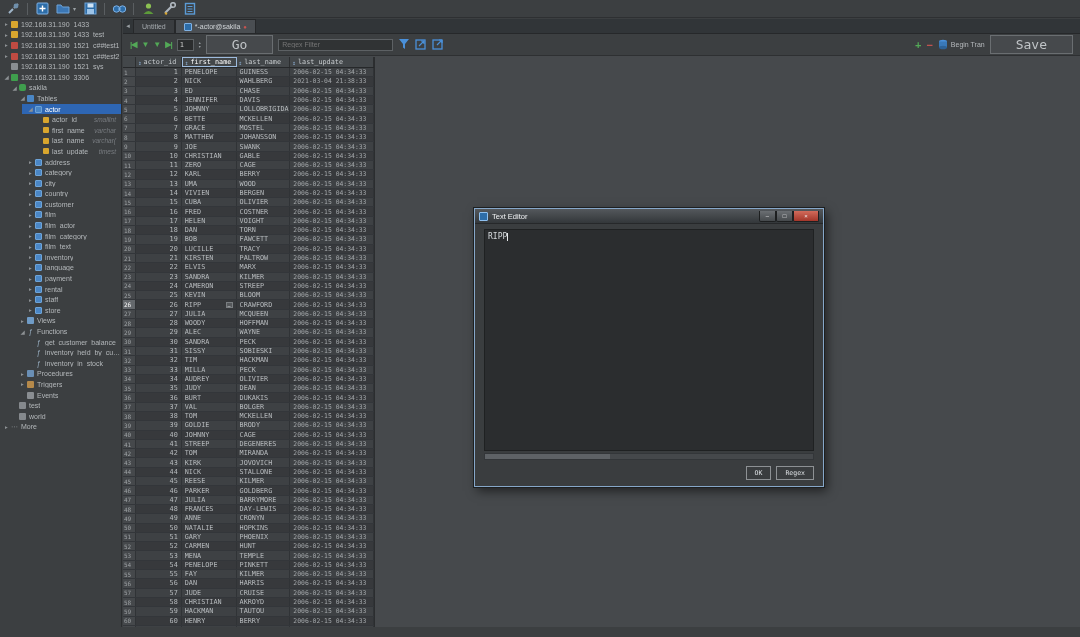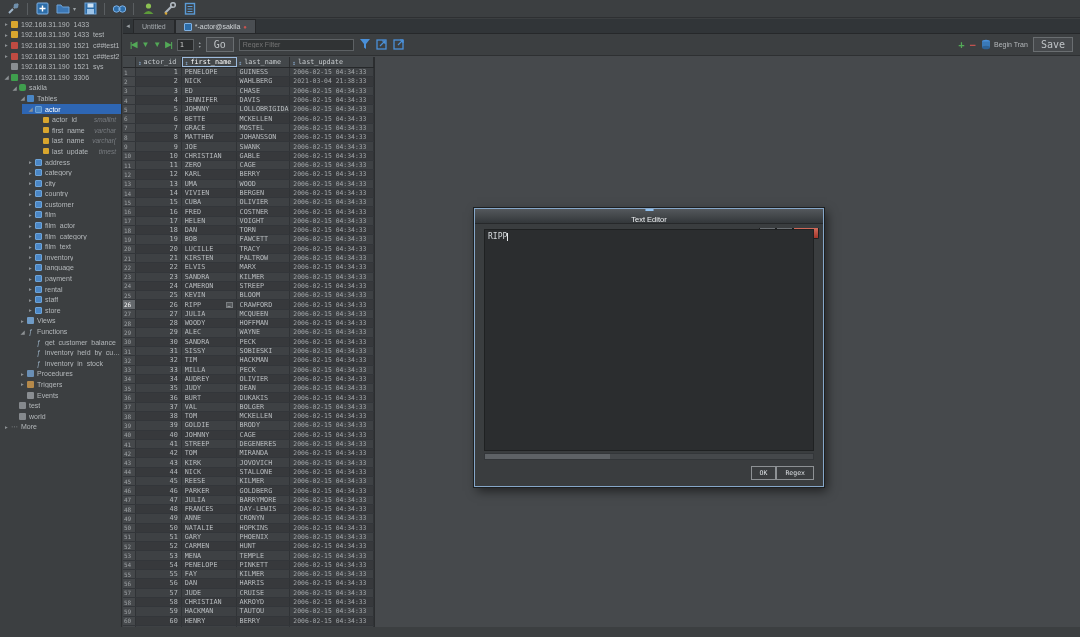--- a/index.html
+++ b/index.html
@@ -43,22 +43,22 @@
   .tab.active { background:#4a4e52; color:#d0d4d7; }
   .tab-ico { width:8px; height:8px; background:#2d6da8; border:1px solid #7fb2e5; border-radius:1px; }
   .tab-close { color:#c75450; font-size:6px; }
 
   .grid-toolbar { height:22px; display:flex; align-items:center; gap:5px; padding:0 7px;
                   background:#3c3f41; border-bottom:1px solid #2e3032; font-size:7px; }
   .nav-g { color:#53a957; font-size:8px; font-weight:bold; letter-spacing:-1px; }
   .page-input { width:17px; height:12px; background:#2b2d2e; border:1px solid #5d6164; color:#ccc;
                 font-size:7px; padding:0 2px; font-family:"DejaVu Sans Mono",monospace; }
   .spin { display:flex; flex-direction:column; font-size:4px; color:#9aa0a4; line-height:4px; }
-  .btn { background:#46494c; border:1px solid #6a6e71; color:#c0c4c7; font-size:10px;
-         padding:1px 7px; font-family:"DejaVu Sans Mono",monospace; }
+  .btn { background:#46494c; border:1px solid #6a6e71; color:#c0c4c7; font-size:13px;
+         padding:1px 25px; font-family:"DejaVu Sans Mono",monospace; }
   .filter-input { width:115px; height:12px; background:#303334; border:1px solid #5d6164; color:#aaa;
                   font-size:7px; padding:0 3px; }
   .spacer { flex:1; }
   .plus-g { color:#53a957; font-size:11px; font-weight:bold; }
   .minus-g { color:#c75450; font-size:11px; font-weight:bold; }
   .begintran { display:flex; align-items:center; gap:3px; color:#b4b8bb; font-size:7px; }
 
   
   .grid { position:absolute; top:38px; left:0; width:252px; bottom:0; background:#3a3d3f; overflow:hidden;
           font-family:"DejaVu Sans Mono",monospace; border-right:1px solid #2b2d2f; }
@@ -77,39 +77,39 @@
   .tr.sel .gut { background:#64686c; color:#fff; }
   .num { justify-content:flex-end; }
   .upd { color:#a3a7aa; font-size:6.4px; }
   .ell { margin-left:auto; background:#55585b; border:1px solid #7a7e81; color:#d0d4d7;
          font-size:5px; line-height:4px; padding:0 1px; }
 
   
   .dialog { position:absolute; left:474px; top:208px; width:350px; height:279px; background:#3a3d3f;
             border:1px solid #86a7c9; outline:1px solid #1d1f20; box-shadow:3px 4px 10px rgba(0,0,0,.55); }
   .dlg-title { height:15px; background:linear-gradient(#54585c,#33373a); display:flex; align-items:center;
-               gap:4px; padding:0 4px; border-bottom:1px solid #26282a;flex-direction:column; }
+               gap:4px; padding:0 4px; border-bottom:1px solid #26282a; }
   .dlg-ico { width:9px; height:9px; background:#2d6da8; border:1px solid #8fc0ef; border-radius:1px; }
   .dlg-title-text { font-size:7.5px; color:#f0f2f4; }
   .winbtns { margin-left:auto; display:flex; }
   .winbtn { width:17px; height:11px; display:flex; align-items:center; justify-content:center;
             font-size:6px; color:#eee; background:linear-gradient(#6b6f73,#45494c); border:1px solid #1d1f20;
             border-top:none; border-radius:0 0 2px 2px; }
   .winbtn.close { width:26px; background:linear-gradient(#d26b5b,#a3362a); }
   .dlg-body { display:flex; flex-direction:column; height:calc(100% - 15px); padding:5px 9px 6px; }
   .blob-btns { display:flex; gap:5px; margin-bottom:6px; }
   .blob-btns .gap { width:8px; }
   .dlg-btn { background:#3a3d3f; border:1px solid #8d9194; color:#dde1e4; font-size:6.5px;
              padding:2px 8px; font-family:"DejaVu Sans Mono",monospace; }
   .text-area { flex:1; background:#2b2d2f; border:1px solid #1f2122; color:#d8dcdf;
                font-family:"DejaVu Sans Mono",monospace; font-size:8px; padding:2px 3px; }
   .caret { display:inline-block; width:1px; height:8px; background:#e8eaec; vertical-align:middle; }
   .hscroll { height:7px; background:#45484b; margin-top:2px; border:1px solid #333639; }
   .hthumb { height:100%; width:38%; background:#5e6266; }
-  .dlg-footer { display:flex; justify-content:flex-end; margin-top:6px; }
+  .dlg-footer { display:flex; justify-content:flex-end; gap:5px; margin-top:6px; }
 
   
   .statusbar { position:absolute; left:0; right:0; bottom:0; height:10px; background:#3c3f41;
                border-top:1px solid #2b2d2f; display:flex; justify-content:flex-end; align-items:center;
                font-size:6.5px; color:#9da1a4; font-family:"DejaVu Sans Mono",monospace; }
   .sb-seg { padding:0 6px; border-left:1px solid #55595c; height:100%; display:flex; align-items:center; }
 
   
   .watermark { position:absolute; right:15px; bottom:15px; font-size:27px; font-weight:bold; color:#fff;
                font-family:"DejaVu Sans","Liberation Sans",sans-serif; letter-spacing:1px; z-index:60;

